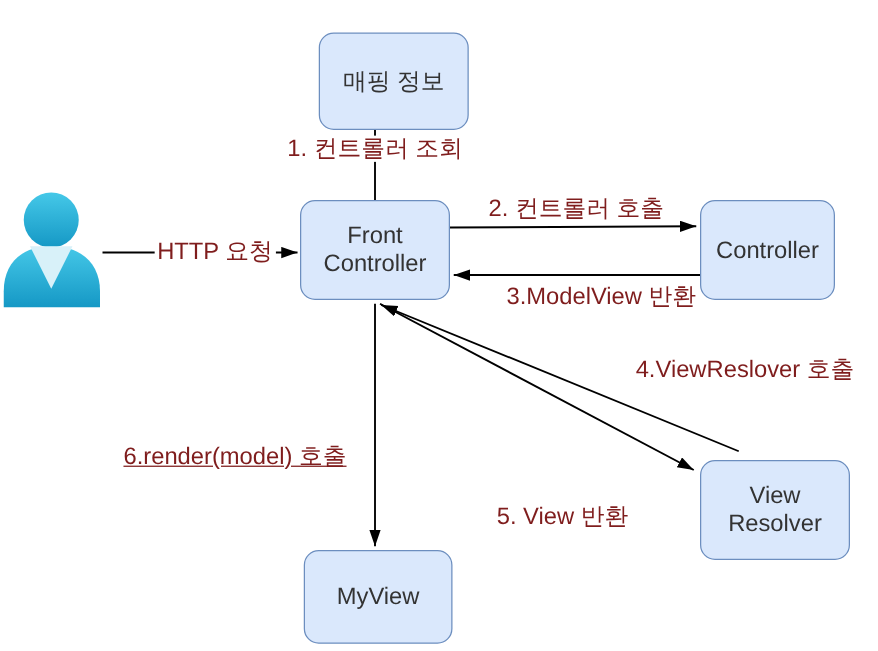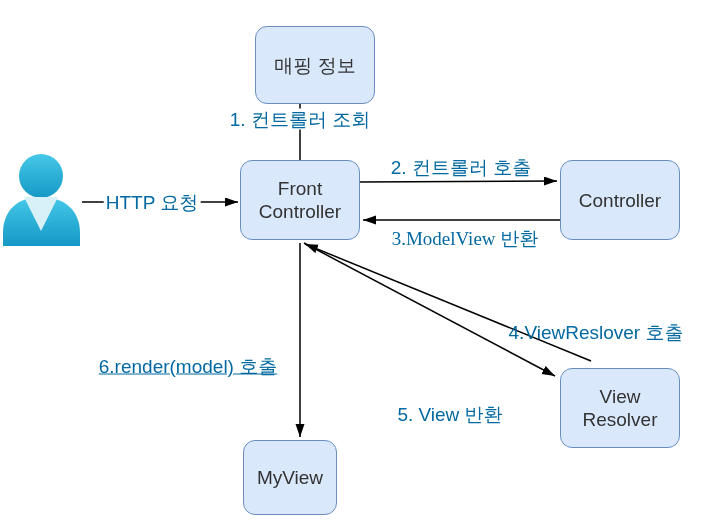--- a/index.html
+++ b/index.html
@@ -15,21 +15,21 @@
     border:1.5px solid #6c8ebf;
     border-radius:12px;
     display:flex; align-items:center; justify-content:center;
     text-align:center;
     font-size:19px; line-height:23px; color:#333333;
     box-sizing:border-box;
   }
   .node .lbl { display:inline-block; max-width:100px; }
   .edge-label {
     position:absolute; transform:translate(-50%,-50%);
-    font-size:19px; line-height:21px; white-space:nowrap; color:#0369a1;
+    font-size:19px; line-height:21px; white-space:nowrap; color:#7f1d1d;
   }
   .on-line { background:#ffffff; padding:0 2px; }
   .arrow-layer { position:absolute; left:0; top:0; width:702px; height:521px; }
   .person { position:absolute; left:2px; top:153px; width:80px; height:93px; }
 </style>
 </head>
 <body>
 
 <div class="canvas">
 
@@ -61,39 +61,39 @@
   </svg>
 
   <div class="node" style="left:255px; top:2px; width:120px; height:78px;margin-top:24px;">
     <span class="lbl">매핑 정보</span>
   </div>
 
   <div class="node" style="left:240px; top:160px; width:120px; height:80px;">
     <span class="lbl">Front Controller</span>
   </div>
 
-  <div class="node" style="left:560px; top:160px; width:120px; height:80px;">
+  <div class="node" style="left:560px; top:160px; width:108px; height:80px;">
     <span class="lbl">Controller</span>
   </div>
 
   <div class="node" style="left:560px; top:368px; width:120px; height:80px;">
     <span class="lbl">View Resolver</span>
   </div>
 
-  <div class="node" style="left:243px; top:440px; width:94px; height:75px;">
+  <div class="node" style="left:243px; top:440px; width:119px; height:75px;">
     <span class="lbl">MyView</span>
   </div>
 
-  <div class="edge-label on-line" style="left:152px; top:202px;">HTTP 요청</div>
+  <div class="edge-label on-line" style="left:172px; top:202px;">HTTP 요청</div>
 
   <div class="edge-label on-line" style="left:300px; top:119px;">1. 컨트롤러 조회</div>
 
   <div class="edge-label" style="left:461px; top:167px;text-align:center;">2. 컨트롤러 호출</div>
 
-  <div class="edge-label" style="left:465px; top:238px;font-family:Liberation Serif, serif;">3.ModelView 반환</div>
+  <div class="edge-label" style="left:481px; top:238px;">3.ModelView 반환</div>
 
-  <div class="edge-label" style="left:596px; top:296px;margin-top:36px;">4.ViewReslover 호출</div>
+  <div class="edge-label" style="left:596px; top:296px;">4.ViewReslover 호출</div>
 
   <div class="edge-label" style="left:450px; top:366px;margin-top:48px;">5. View 반환</div>
 
   <div class="edge-label" style="left:188px; top:366px;text-decoration:underline;">6.render(model) 호출</div>
 
 </div>
 
 </body></html>

